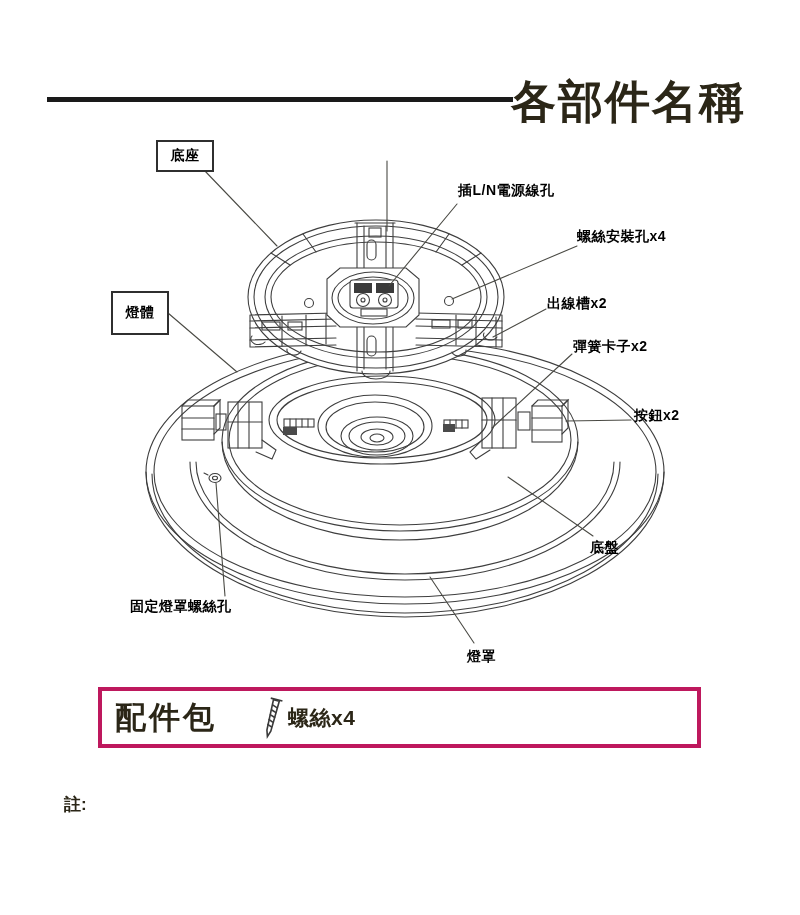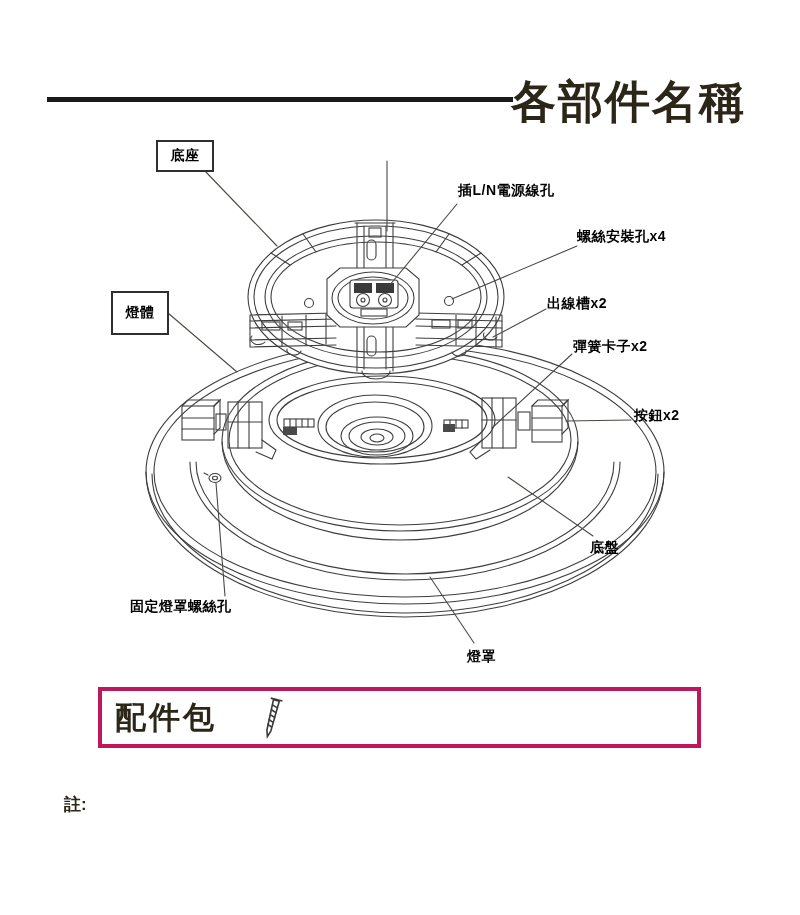--- a/index.html
+++ b/index.html
@@ -212,20 +212,21 @@
             <line x1="7" y1="4" x2="19" y2="4"></line>
             <path d="M10,5 L16,5 L15,36 L13,42 L11,36 Z"></path>
             <line x1="10" y1="10" x2="16" y2="12"></line>
             <line x1="10" y1="15" x2="16" y2="17"></line>
             <line x1="10" y1="20" x2="16" y2="22"></line>
             <line x1="10" y1="25" x2="15" y2="27"></line>
             <line x1="10" y1="30" x2="15" y2="32"></line>
           </g>
         </svg>
       </span>
+      <span>螺絲x4</span>
     </div>
 
   </div>
 
   <div class="notes">
     <div>註:</div>
   </div>
 
 </div>
 

